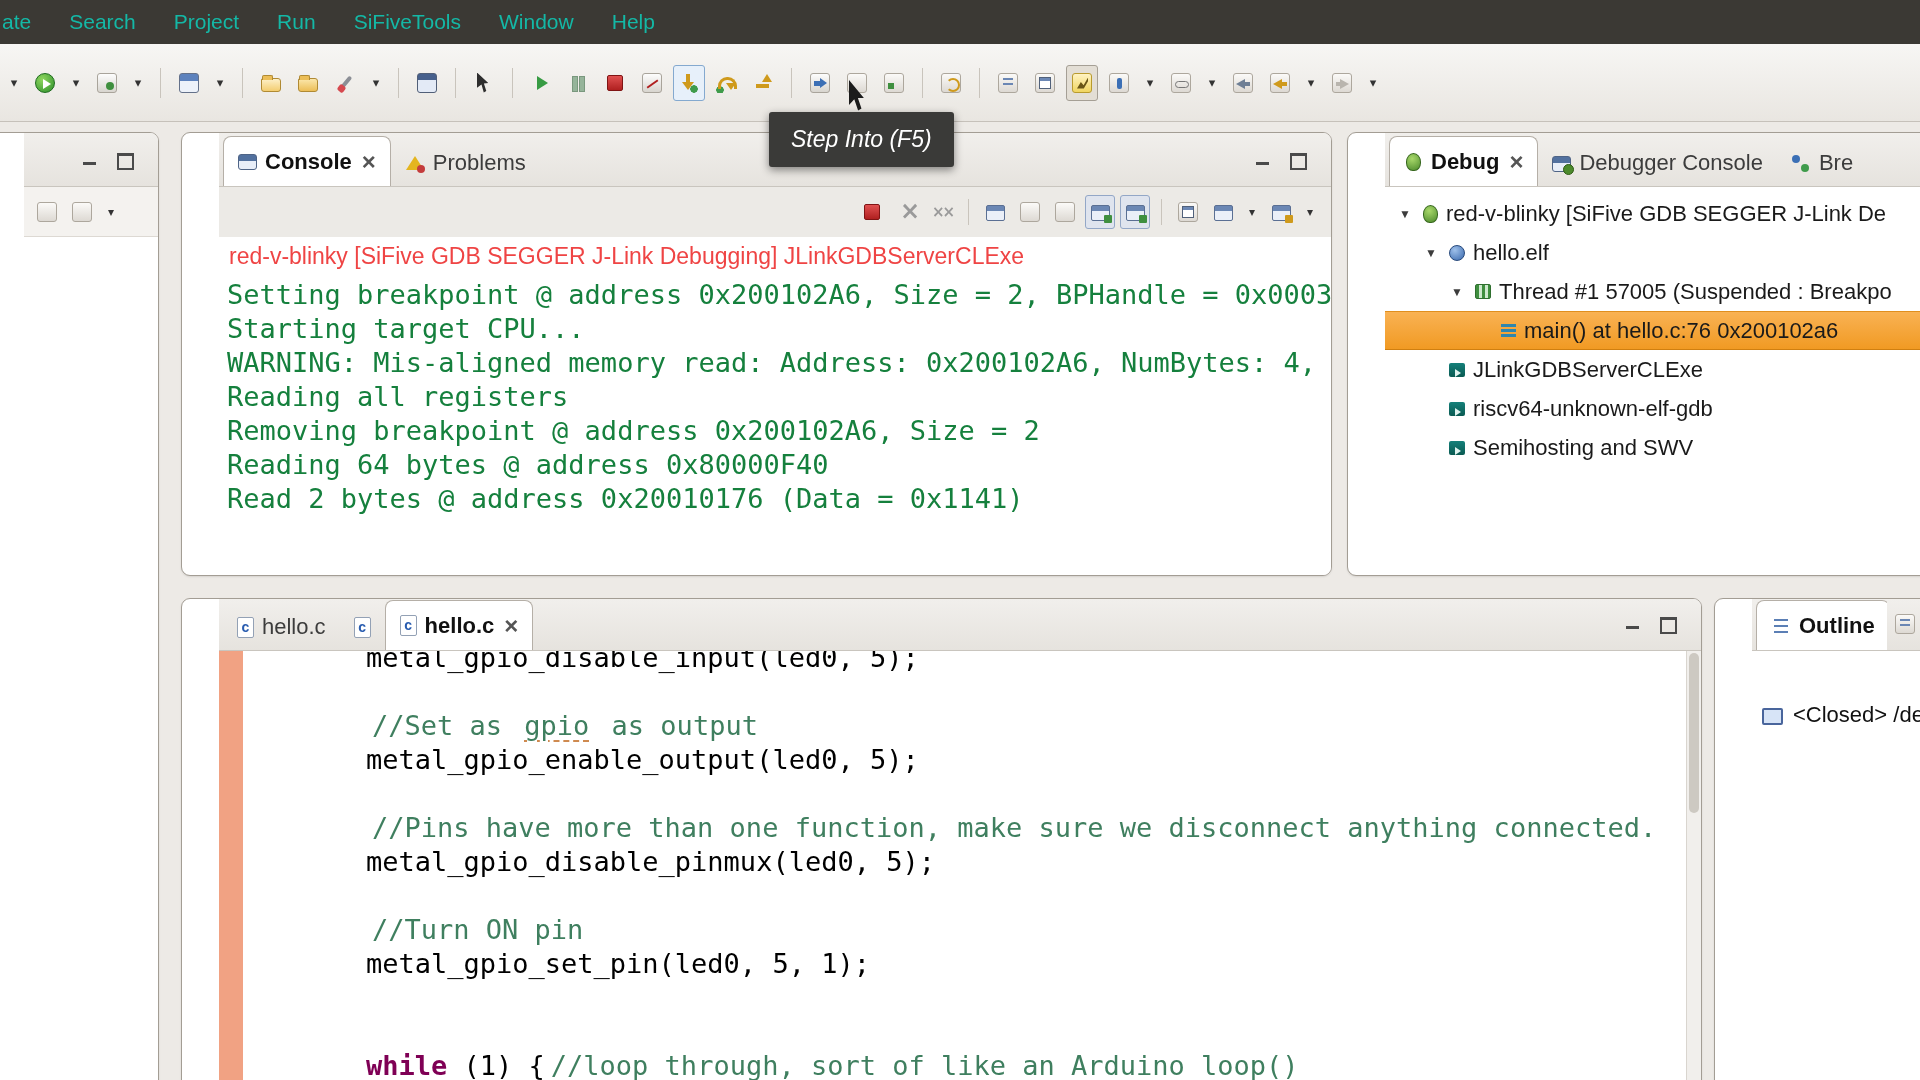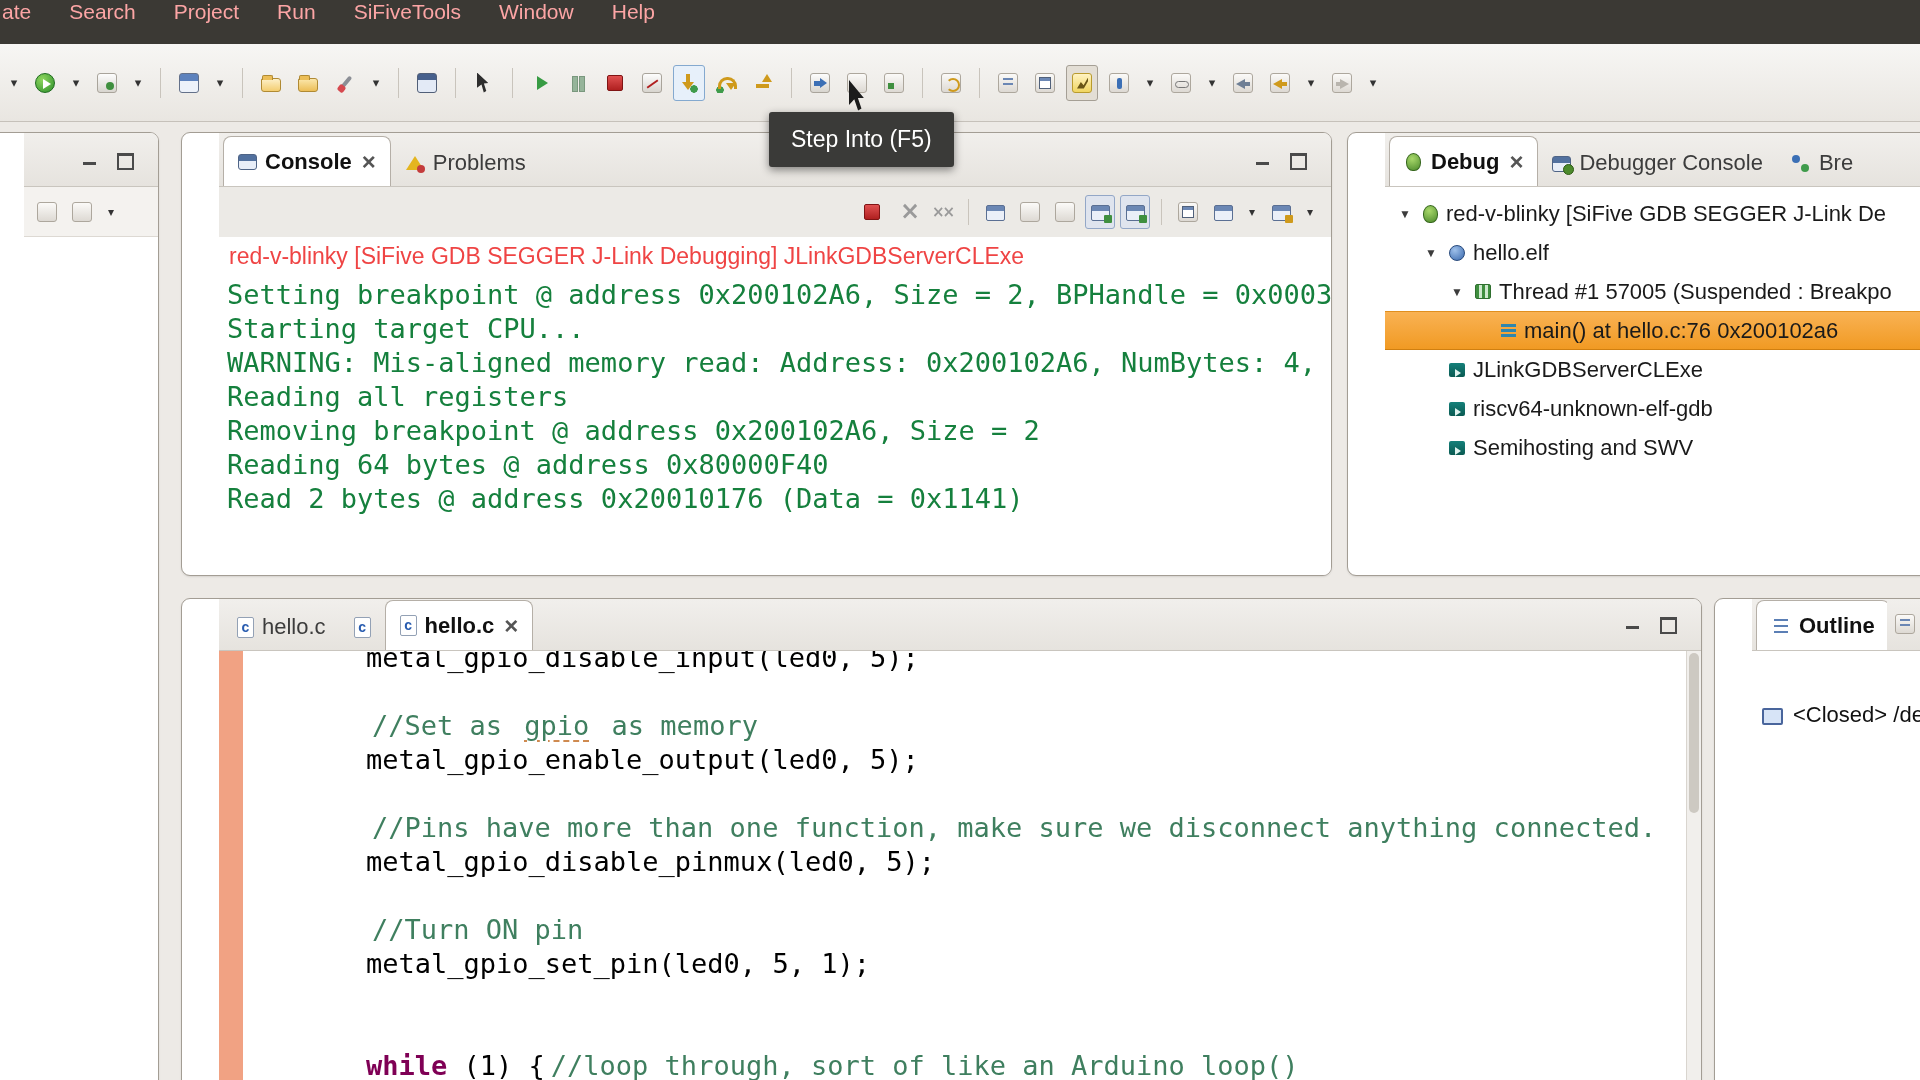--- a/index.html
+++ b/index.html
@@ -1,32 +1,32 @@
 <!DOCTYPE html>
 <html><head>
 <meta charset="utf-8">
 <style>
   *{box-sizing:border-box;margin:0;padding:0;}
   html,body{width:1920px;height:1080px;overflow:hidden;}
   body{position:relative;background:#edeae6;font-family:"Liberation Sans","DejaVu Sans",sans-serif;}
 
   
-  .menubar{position:absolute;left:0;top:0;width:100%;height:44px;background:#3b3934;display:flex;gap:38px;padding-left:2px;color:#fca5a5;font-size:21px;z-index:5;}
+  .menubar{position:absolute;left:0;top:0;width:100%;height:44px;background:#3b3934;display:flex;align-items:center;gap:38px;padding-left:2px;color:#14b8a6;font-size:21px;z-index:5;}
   .menu-item{white-space:nowrap;cursor:default;}
 
   
   .toolbar{position:absolute;left:0;top:44px;width:100%;height:78px;background:linear-gradient(#f7f6f4,#e9e6e1);border-bottom:1px solid #c6c1ba;display:flex;align-items:center;padding:0 4px;gap:5px;z-index:4;}
   .tbtn{height:36px;min-width:32px;display:flex;align-items:center;justify-content:center;border:1px solid transparent;border-radius:3px;flex:none;}
   .ddbtn{min-width:20px;font-size:13px;color:#333;}
   .tsep{width:1px;height:30px;background:#c9c4bc;margin:0 7px;flex:none;}
   .hovered{background:#e7f0fa;border-color:#84a9cf;}
   .pressed{background:#e3ded5;border-color:#a59f95;}
 
   
-  .tooltip{position:absolute;left:769px;top:112px;height:55px;padding:0 22px;background:#3a3a38;color:#fff;font-size:23px;display:flex;align-items:center;border-radius:3px;box-shadow:0 3px 9px rgba(0,0,0,.45);z-index:50;white-space:nowrap;}
+  .tooltip{position:absolute;left:769px;top:112px;height:55px;padding:0 22px;background:#3a3a38;color:#fff;font-size:23px;display:flex;align-items:center;border-radius:3px;box-shadow:0 3px 9px rgba(0,0,0,.45);z-index:50;white-space:nowrap;font-style:italic;}
   .cursor{position:absolute;left:849px;top:80px;width:24px;height:32px;z-index:60;background:#1c1c1c;clip-path:polygon(0% 0%,0% 78%,22% 60%,38% 95%,52% 89%,37% 56%,62% 56%);filter:drop-shadow(1px 1px 0 #ffffff);}
 
   
   .panel{position:absolute;background:#fff;border:1px solid #a39d94;border-radius:9px;overflow:hidden;display:flex;flex-direction:column;box-shadow:0 1px 2px rgba(0,0,0,.10);padding-left:37px;}
   #left-panel{left:-14px;top:132px;width:173px;height:960px;}
   #console-panel{left:181px;top:132px;width:1151px;height:444px;}
   #debug-panel{left:1347px;top:132px;width:592px;height:444px;}
   #editor-panel{left:181px;top:598px;width:1521px;height:494px;}
   #outline-panel{left:1714px;top:598px;width:224px;height:494px;}
 
@@ -433,21 +433,21 @@
     <div class="winbtns">
       <span class="winbtn min"></span>
       <span class="winbtn max"></span>
     </div>
   </div>
   <div class="editor-body">
     <div class="marker-strip"></div>
     <div class="code-area">
         <div class="code-line"><span class="seg-plain">metal_gpio_disable_input(led0, 5);</span></div>
         <div class="code-line">&nbsp;</div>
-        <div class="code-line"><span class="seg-comment">//Set as </span><span class="seg-comment seg-misspell">gpio</span><span class="seg-comment"> as memory</span></div>
+        <div class="code-line"><span class="seg-comment">//Set as </span><span class="seg-comment seg-misspell">gpio</span><span class="seg-comment"> as output</span></div>
         <div class="code-line"><span class="seg-plain">metal_gpio_enable_output(led0, 5);</span></div>
         <div class="code-line">&nbsp;</div>
         <div class="code-line"><span class="seg-comment">//Pins have more than one function, make sure we disconnect anything connected.</span></div>
         <div class="code-line"><span class="seg-plain">metal_gpio_disable_pinmux(led0, 5);</span></div>
         <div class="code-line">&nbsp;</div>
         <div class="code-line"><span class="seg-comment">//Turn ON pin</span></div>
         <div class="code-line"><span class="seg-plain">metal_gpio_set_pin(led0, 5, 1);</span></div>
         <div class="code-line">&nbsp;</div>
         <div class="code-line">&nbsp;</div>
         <div class="code-line"><span class="seg-keyword">while</span><span class="seg-plain"> (1) {</span><span class="seg-comment">//loop through, sort of like an Arduino loop()</span></div>

